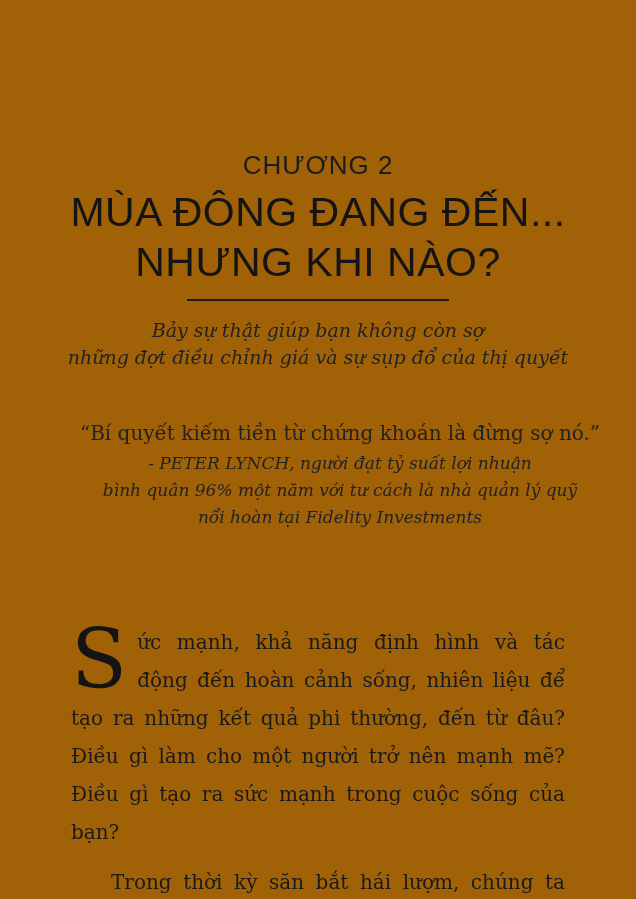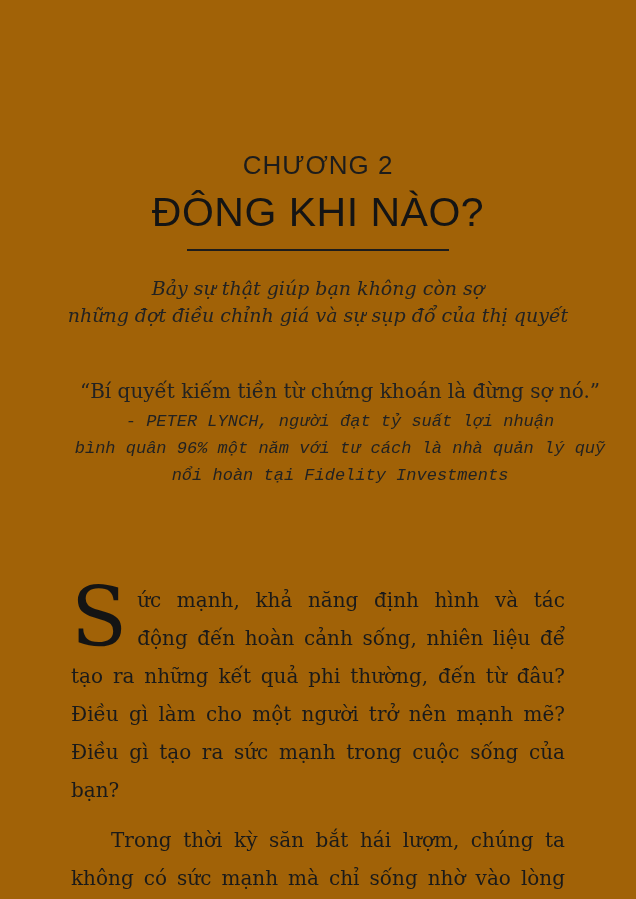--- a/index.html
+++ b/index.html
@@ -36,21 +36,21 @@
     font-weight: 500;
   }
   .title-rule {
     width: 262px;
     height: 0;
     border: none;
     border-top: 2px solid #1c1c1c;
     margin: 12px auto 0 auto;
   }
   .subtitle {
-    margin-top: 24px;
+    margin-top: 16px;
     text-align: center;
     font-family: "DejaVu Serif", serif;
     font-style: italic;
     font-size: 19px;
     line-height: 27px;
     color: #222222;
   }
   .quote-block {
     margin-top: 48px;
     text-align: center;
@@ -60,21 +60,20 @@
   }
   .quote-text {
     font-size: 20px;
     line-height: 28px;
   }
   .quote-attribution {
     margin-top: 3px;
     font-style: italic;
     font-size: 17px;
     line-height: 27px;
-    font-family: Liberation Mono, monospace;
   }
   .body-block {
     margin: 92px auto 0 auto;
     width: 494px;
     font-family: "DejaVu Serif", serif;
     font-size: 20px;
     line-height: 38px;
     color: #1a1a1a;
     text-align: justify;
     word-spacing: 3px;
@@ -92,21 +91,22 @@
     text-indent: 40px;
   }
 </style>
 </head>
 <body>
 
 <div class="page">
 
   <div class="heading-block">
     <div class="chapter-label">CHƯƠNG 2</div>
-    <div class="chapter-title">ĐÔNG KHI NÀO?</div>
+    <div class="chapter-title">MÙA ĐÔNG ĐANG ĐẾN...</div>
+    <div class="chapter-title">NHƯNG KHI NÀO?</div>
     <hr class="title-rule">
   </div>
 
   <div class="subtitle">
     <div>Bảy sự thật giúp bạn không còn sợ</div>
     <div>những đợt điều chỉnh giá và sự sụp đổ của thị quyết</div>
   </div>
 
   <div class="quote-block">
     <div class="quote-text">“Bí quyết kiếm tiền từ chứng khoán là đừng sợ nó.”</div>

